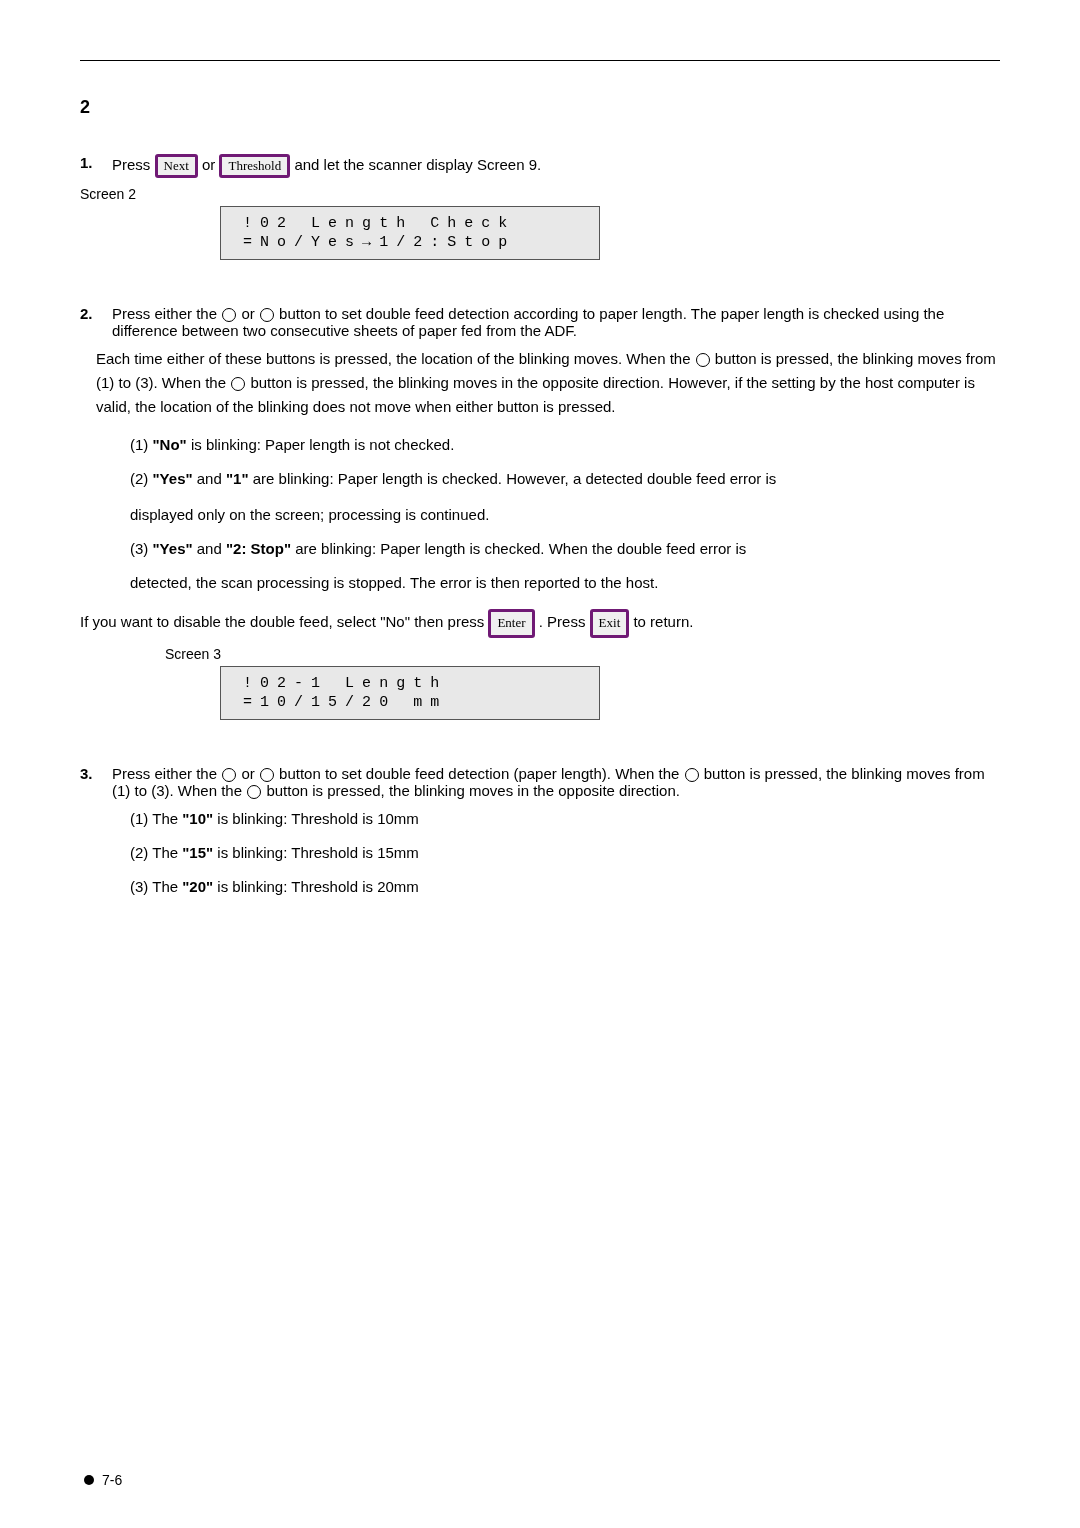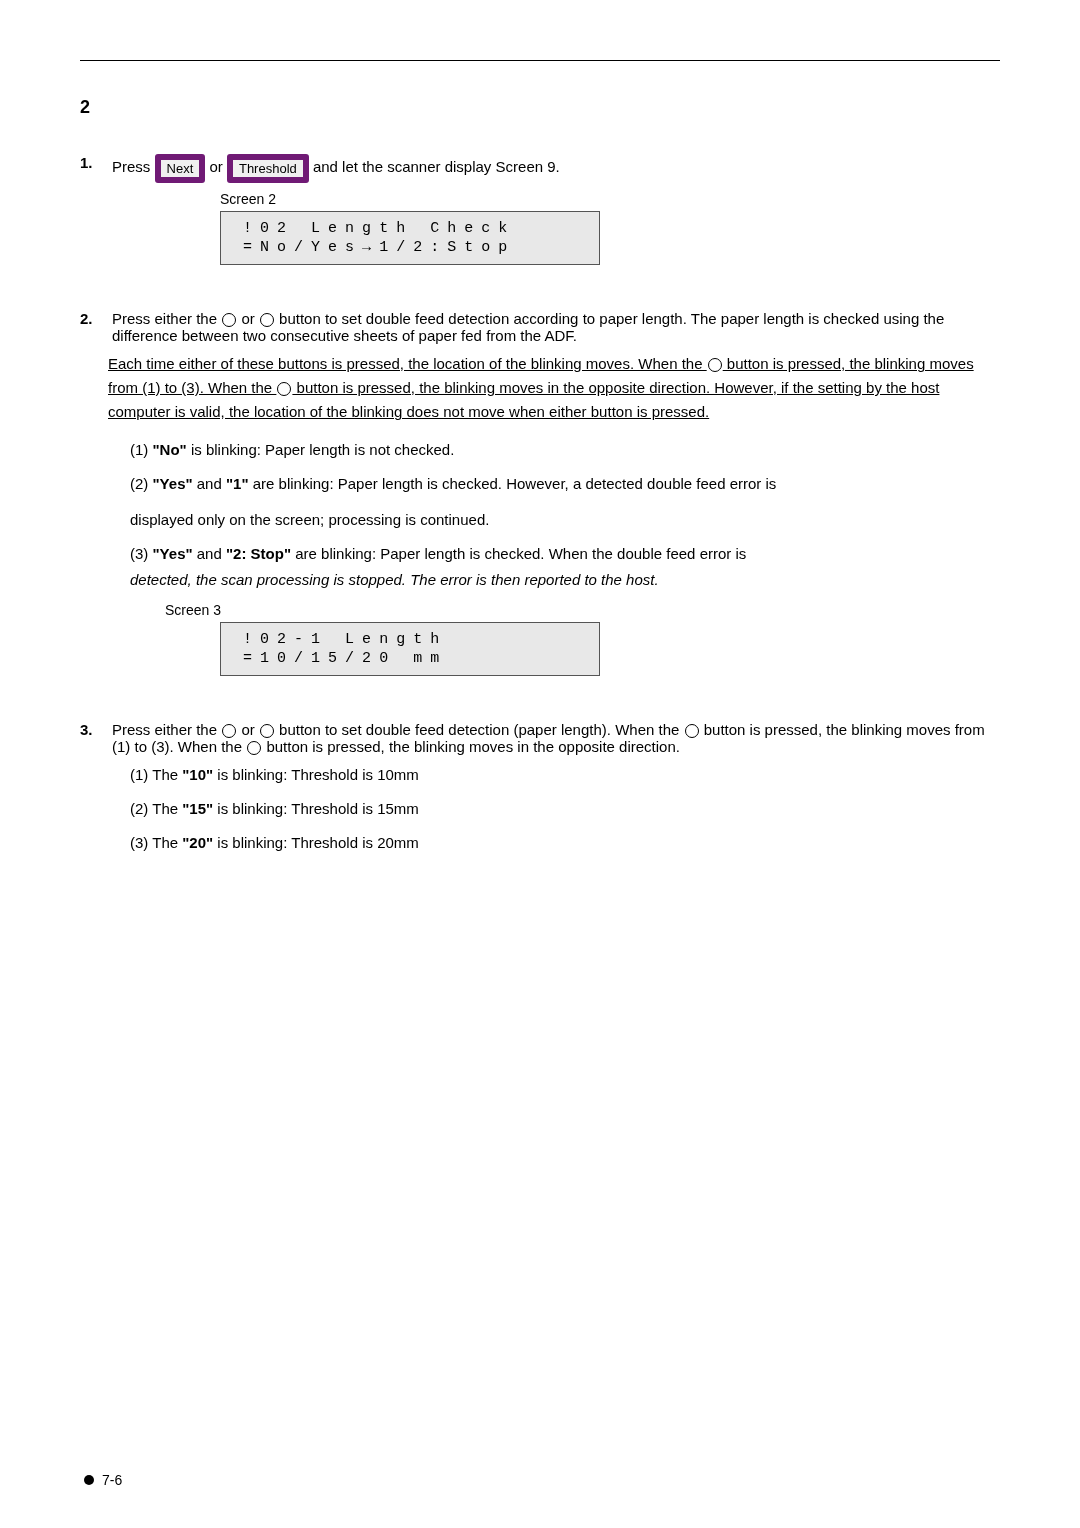--- a/index.html
+++ b/index.html
@@ -50,21 +50,20 @@
       font-weight: bold;
       min-width: 28px;
       margin-right: 4px;
     }
 
     .step-content {
       flex: 1;
     }
 
     .screen-label {
-      margin-left: 140px;
       font-size: 14px;
       margin-bottom: 4px;
     }
 
     .lcd-display {
       margin-left: 140px;
       border: 1.5px solid #555;
       background: #e8e8e8;
       padding: 6px 16px;
       font-family: 'Courier New', Courier, monospace;
@@ -81,44 +80,43 @@
 
     .lcd-display td {
       font-family: 'Courier New', Courier, monospace;
       font-size: 15px;
       text-align: center;
       padding: 0 2px;
     }
 
     .btn-key {
       display: inline-block;
-      border: 6px solid #701a75;
+      border: 3px solid #701a75;
       border-radius: 3px;
       padding: 1px 6px;
       font-size: 13px;
-      font-family: Liberation Sans, sans-serif;
+      font-family: Liberation Serif, serif;
       background: #f0f0f0;
       vertical-align: middle;
     }
 
     .circle-icon {
       display: inline-block;
       width: 14px;
       height: 14px;
       border: 1.5px solid #000;
       border-radius: 50%;
       vertical-align: middle;
       margin: 0 1px;
     }
 
     .body-text {
-      margin-left: 28px;
+      margin-left: 16px;
       margin-bottom: 14px;
       line-height: 1.6;
-      text-decoration: underline;
     }
 
     .list-item {
       margin-left: 50px;
       margin-bottom: 10px;
       line-height: 1.6;
     }
 
     .list-item-sub {
       margin-left: 70px;
@@ -227,23 +225,26 @@
       (1) <strong>"No"</strong> is blinking: Paper length is not checked.
     </div>
 
     <div class="list-item">
       (2) <strong>"Yes"</strong> and <strong>"1"</strong> are blinking: Paper length is checked. However, a detected double feed error is
       <div class="list-item-sub" style="margin-left:0; margin-top:12px;">displayed only on the screen; processing is continued.</div>
     </div>
 
     <div class="list-item">
       (3) <strong>"Yes"</strong> and <strong>"2: Stop"</strong> are blinking: Paper length is checked. When the double feed error is
-      <div style="margin-top:2px;font-style:italic;">detected, the scan processing is stopped. The error is then reported to the host.</div>
-    </div>
-
+      <div style="margin-top:10px;">detected, the scan processing is stopped. The error is then reported to the host.</div>
+    </div>
+
+    <div style="margin-top: 14px; margin-bottom: 8px; line-height:1.6;">
+      If you want to disable the double feed, select "No" then press <span class="btn-key">Enter</span> . Press <span class="btn-key">Exit</span> to return.
+    </div>
 
 
     <div class="screen-label" style="margin-left:85px;">Screen 3</div>
     <div class="lcd-display">
       <table>
         <tbody>
             <tr>
           <td>!</td>
           <td>0</td>
           <td>2</td>

